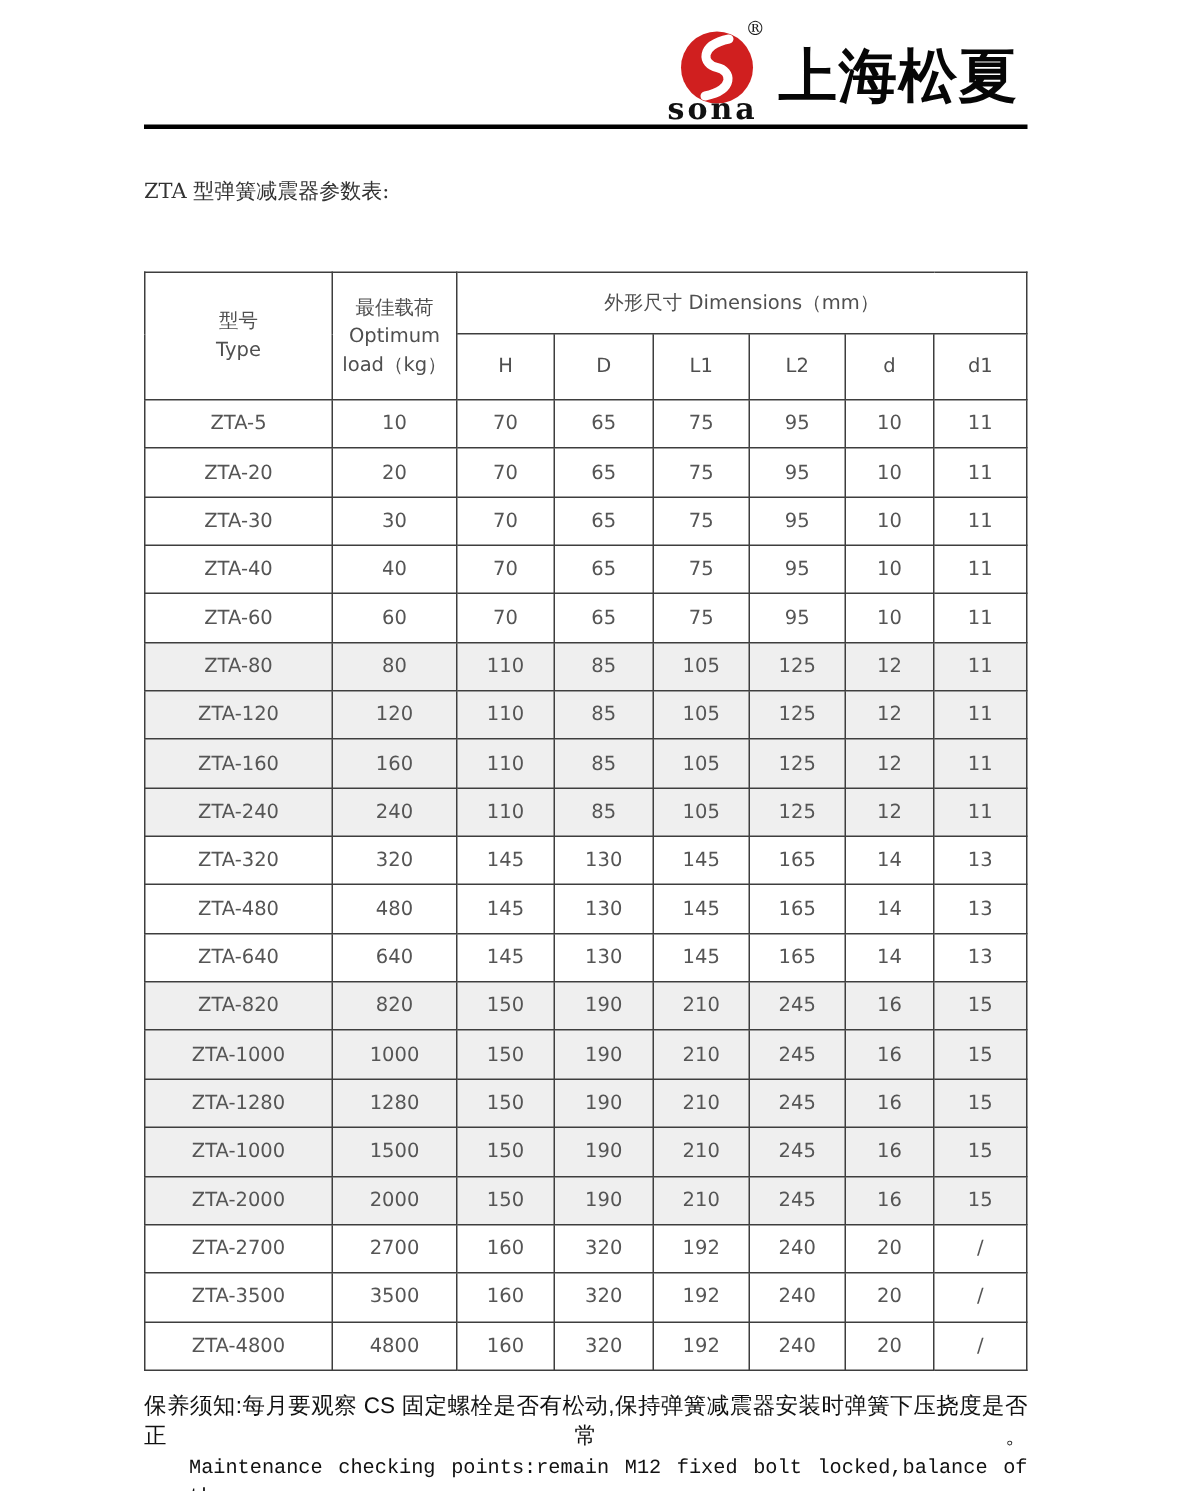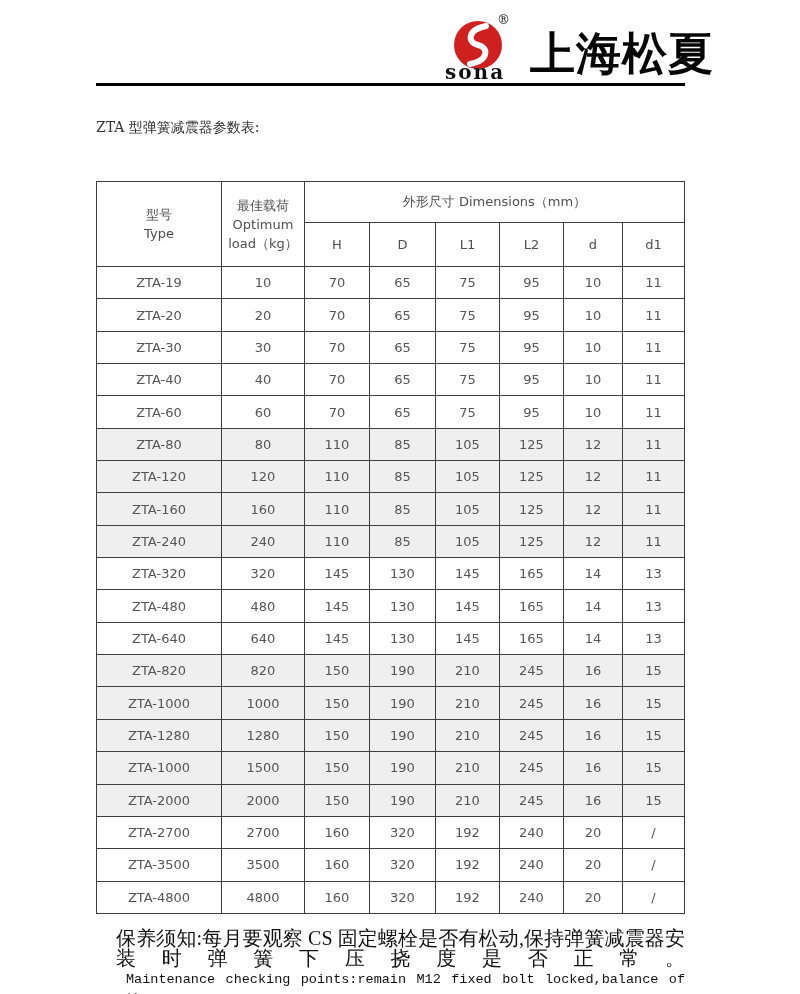--- a/index.html
+++ b/index.html
@@ -8,23 +8,23 @@
     font-family:"DejaVu Sans", sans-serif; overflow:hidden;
   }
 
   
   .logo-icon { position:absolute; left:453px; top:20px; }
   .reg-mark  { position:absolute; left:497px; top:12px; font-size:13px; color:#1a1a1a;
                font-family:"DejaVu Serif", serif; }
   .logo-word { position:absolute; left:445px; top:60px; width:66px; 
                font-family:"DejaVu Serif", serif; font-weight:700; font-size:20px;
                letter-spacing:2px; color:#111; }
-  .company   { position:absolute; left:519px; top:24px; font-size:45px; font-weight:700;
+  .company   { position:absolute; left:519px; top:24px; font-size:39px; font-weight:700;
                color:#060606; letter-spacing:1px; font-family:Liberation Mono, monospace;
-               white-space:nowrap;margin-left:11px; }
+               white-space:nowrap; }
   .header-rule { position:absolute; left:96px; top:83px; width:589px; height:3px;
                background:#000; }
 
   
   .title-zh { position:absolute; left:96px; top:119px; font-family:"DejaVu Serif", serif;
               font-size:14px; color:#333; white-space:nowrap; }
   .title-en { position:absolute; left:96px; top:141px; font-family:"Liberation Sans", sans-serif;
               font-weight:600; font-size:15px; color:#1f1f1f; white-space:nowrap; }
 
   
@@ -36,22 +36,22 @@
   thead th { color:#4f4f4f; font-size:13px; }
   thead .r1 { height:41px; }
   thead .r2 { height:44px; }
   tbody tr { height:32.35px; }
   tbody td { color:#555; font-size:13px; }
   tbody tr.shaded { background:#efefef;border-radius:15px; }
   .hdr-line { display:block; line-height:19px; }
 
   
   .footer { position:absolute; left:96px; top:928px; width:589px; color:#111; }
-  .footer-zh  { font-family:Liberation Serif, serif; font-size:20px; line-height:20px;
-                text-align:justify; text-align-last:justify;margin-left:20px; }
+  .footer-zh  { font-family:Liberation Sans, sans-serif; font-size:15px; line-height:20px;
+                text-align:justify; text-align-last:justify; }
   .footer-en  { font-family:"Liberation Mono", monospace; font-size:13.5px; line-height:19px;padding-left:30px; }
   .footer-en1 { text-align:justify; text-align-last:justify; margin-top:2px; }
 </style>
 </head>
 <body>
 
 <div class="page">
 
   <div>
     <svg class="logo-icon" width="50" height="50" viewBox="0 0 50 50">
@@ -95,21 +95,21 @@
           <th>H</th>
           <th>D</th>
           <th>L1</th>
           <th>L2</th>
           <th>d</th>
           <th>d1</th>
         </tr>
       </thead>
       <tbody>
           <tr>
-            <td>ZTA-19</td>
+            <td>ZTA-5</td>
             <td>10</td>
             <td>70</td>
             <td>65</td>
             <td>75</td>
             <td>95</td>
             <td>10</td>
             <td>11</td>
           </tr>
           <tr>
             <td>ZTA-20</td>

